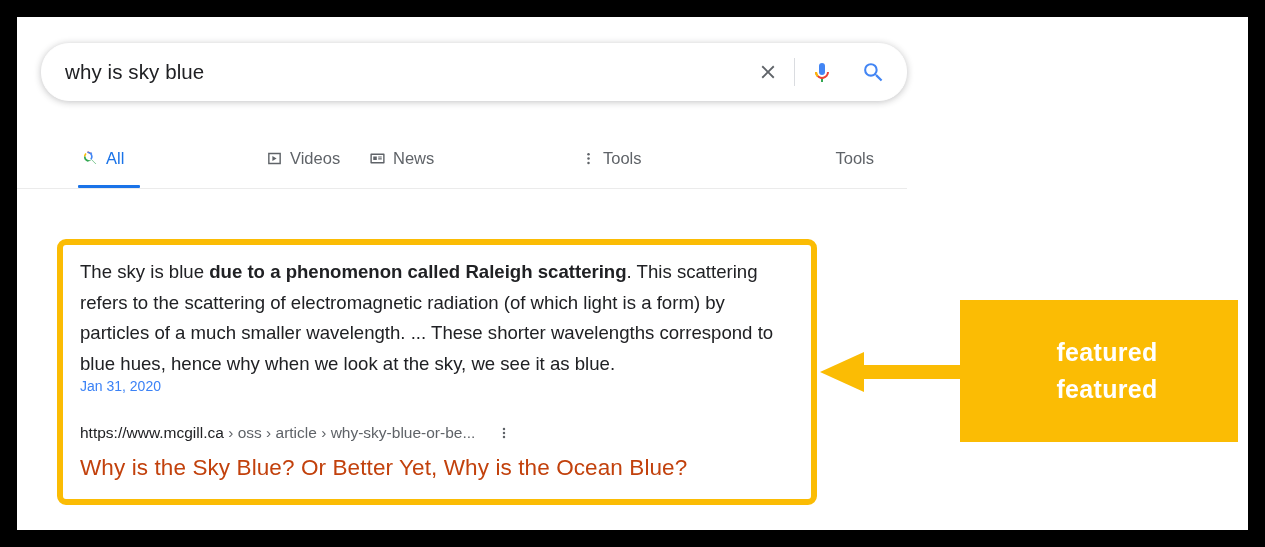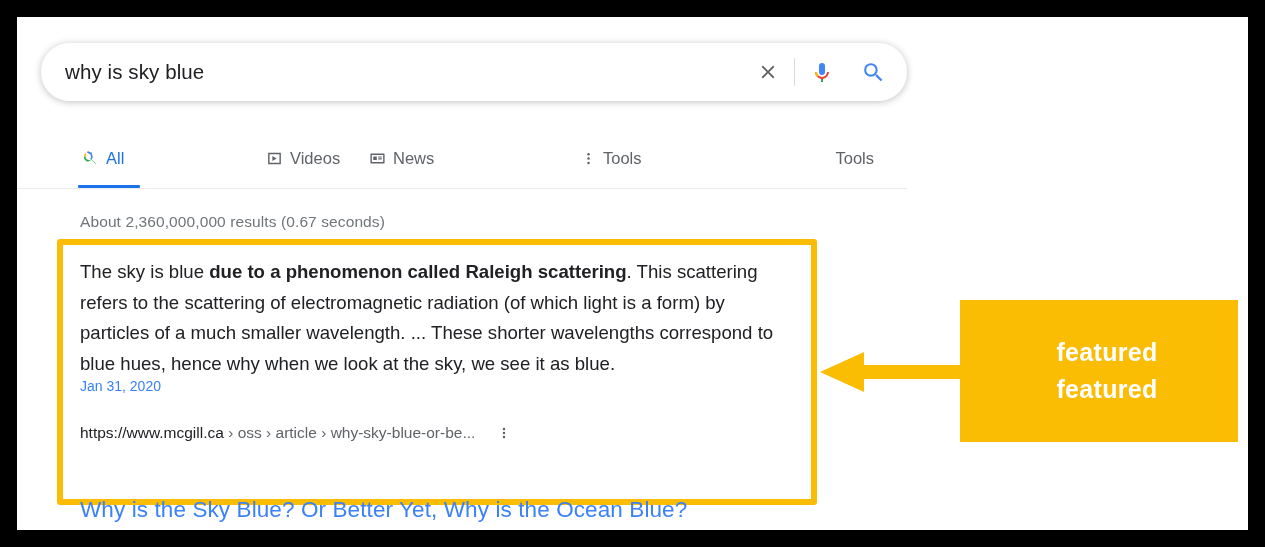--- a/index.html
+++ b/index.html
@@ -72,21 +72,21 @@
     position: absolute; left: 63px; top: 196px;
     font-size: 15.5px; color: #70757a; letter-spacing: .1px;
   }
 
   
   #snippet-box {
     position: absolute;
     left: 40px; top: 222px;
     width: 760px; height: 266px;
     border: 6px solid #fbbc04;
-    border-radius: 3px;
+    border-radius: 9px;
     background: #ffffff;
   }
   #snippet-text {
     position: absolute; left: 17px; top: 12px;
     width: 712px;
     font-size: 18.6px; line-height: 30.5px;
     color: #202124;
   }
   #snippet-text b { font-weight: bold; color: #202124; }
   #snippet-date {
@@ -97,22 +97,22 @@
     position: absolute; left: 17px; top: 177px;
     display: flex; align-items: center; gap: 16px;
   }
   #result-url {
     font-size: 15.5px; color: #5f6368; white-space: nowrap;
   }
   #result-url .u-domain { color: #202124; }
   #kebab-icon { cursor: pointer; display:flex; align-items:center; padding: 2px 6px; }
   #result-title {
     position: absolute; left: 17px; top: 210px;
-    font-size: 22.5px; color: #3b82f6; cursor: pointer;
-    white-space: nowrap; letter-spacing: .1px; margin-top: 42px;
+    font-size: 22.5px; color: #c2410c; cursor: pointer;
+    white-space: nowrap; letter-spacing: .1px;
   }
 
   
   #annotation-arrow {
     position: absolute; left: 803px; top: 334px;
     width: 140px; height: 42px;
   }
   #annotation-box {
     position: absolute; left: 943px; top: 283px;
     width: 278px; height: 142px;
@@ -201,21 +201,20 @@
         </svg>
       </span>
       <span>Tools</span>
     </div>
 
     <div id="tools-btn">
       <span>Tools</span>
     </div>
   </div>
 
-  <div id="results-count">About 2,360,000,000 results (0.67 seconds)</div>
 
   <div id="snippet-box">
 
     <div id="snippet-text">
       <span>The sky is blue </span><b>due to a phenomenon called Raleigh scattering</b><span>. This scattering refers to the scattering of electromagnetic radiation (of which light is a form) by particles of a much smaller wavelength. ... These shorter wavelengths correspond to blue hues, hence why when we look at the sky, we see it as blue.</span>
     </div>
 
     <div id="snippet-date">Jan 31, 2020</div>
 
     <div id="result-url-row">

